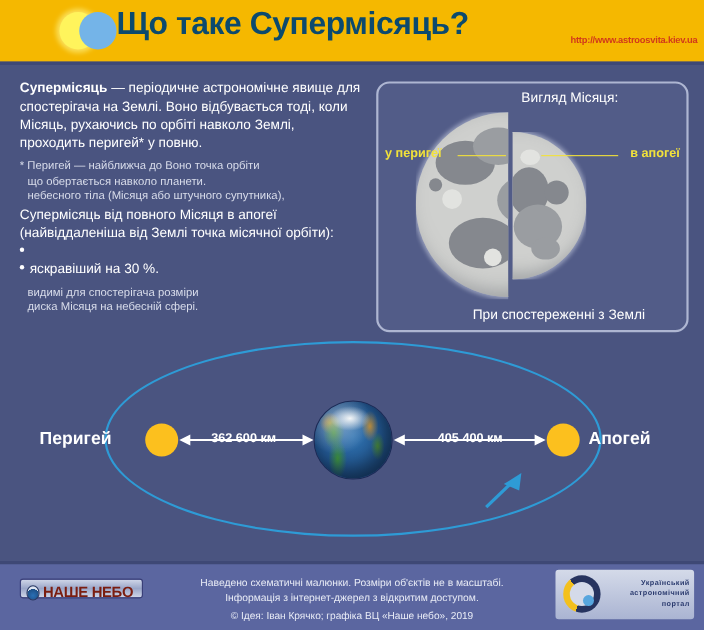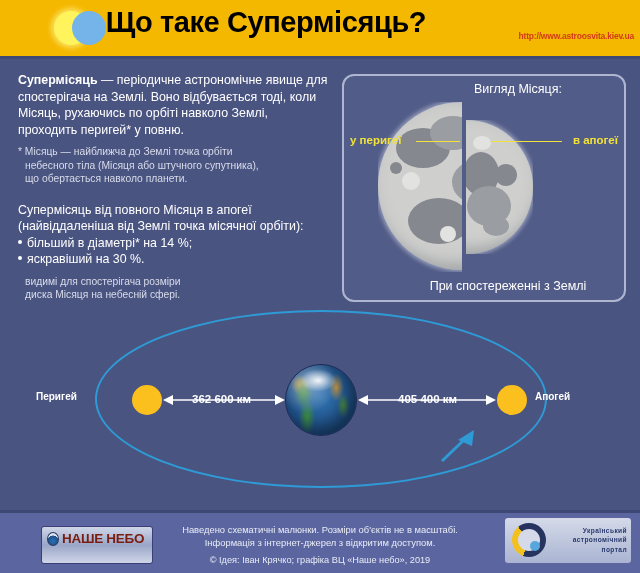--- a/index.html
+++ b/index.html
@@ -45,21 +45,21 @@
     border-radius: 50%;
     background: #74b4e8;
   }
   .header-title {
     position: absolute;
     left: 0; top: 6px;
     width: 532px;
     text-align: center;
     font-size: 29px;
     font-weight: bold;
-    color: #000000;
+    color: #0c4a6e;
     letter-spacing: -0.4px;
     white-space: nowrap;
   }
   .header-url {
     position: absolute;
     right: 6px; top: 31px;
     font-size: 8.5px;
     font-weight: bold;
     color: #d23a1a;
     letter-spacing: -0.2px;
@@ -84,21 +84,21 @@
     color: #ffffff;
   }
   .para-main b { font-weight: bold; }
   .para-note {
     margin-top: 7px;
     font-size: 10.3px;
     line-height: 13.4px;
     color: #d8dcea;
   }
   .para-note .ind { display: block; padding-left: 7px; }
-  .para-block2 { margin-top: 16px; }
+  .para-block2 { margin-top: 1px; }
   .bullet-line {
     font-size: 12.4px;
     line-height: 16.6px;
   }
   .bullet-line .dot {
     display: inline-block;
     width: 4px; height: 4px;
     border-radius: 50%;
     background: #ffffff;
     vertical-align: 3px;
@@ -230,21 +230,21 @@
     position: absolute;
     width: 30px; height: 30px;
     border-radius: 50%;
     background: #fcc01e;
     top: 385px;
   }
   .moon-node.perigee { left: 132px; }
   .moon-node.apogee { left: 497px; }
   .node-label {
     position: absolute;
-    font-size: 10px;
+    font-size: 16px;
     font-weight: bold;
     color: #ffffff;
     top: 391px;
     white-space: nowrap;
   }
   .node-label.left { left: 36px; }
   .node-label.right { left: 535px; }
   .dist-label {
     position: absolute;
     font-size: 11.5px;
@@ -264,22 +264,22 @@
     background: #3e4875;
   }
   .footer {
     position: absolute;
     left: 0; top: 513px;
     width: 640px; height: 60px;
     background: #5b66a0;
   }
   .nashe-nebo {
     position: absolute;
-    left: 41px; top: 526px;
-    width: 112px; height: 38px;
+    left: 18px; top: 526px;
+    width: 112px; height: 18px;
     border: 1.5px solid #3a3f78;
     border-radius: 3px;
     background: linear-gradient(180deg, #cfd6e8 0%, #9aa6c8 50%, #cfd6e8 100%);
     box-sizing: border-box;
   }
   .nn-text {
     position: absolute;
     left: 20px; top: 4px;
     font-size: 13.5px;
     font-weight: bold;
@@ -359,28 +359,28 @@
     <div class="header-title">Що таке Супермісяць?</div>
     <div class="header-url">http://www.astroosvita.kiev.ua</div>
   </div>
   <div class="header-rule"></div>
 
   <div class="text-col">
     <div class="para-main">
       <b>Супермісяць</b><span> — періодичне астрономічне явище для спостерігача на Землі. Воно відбувається тоді, коли Місяць, рухаючись по орбіті навколо Землі, проходить перигей* у повню.</span>
     </div>
     <div class="para-note">
-      <span>* Місяць — найближча до Землі точка орбіти</span>
+      <span>* Перигей — найближча до Воно точка орбіти</span>
+      <span class="ind">що обертається навколо планети.</span>
       <span class="ind">небесного тіла (Місяця або штучного супутника),</span>
-      <span class="ind">що обертається навколо планети.</span>
     </div>
     <div class="para-block2">
       <div class="para-main">Супермісяць від повного Місяця в апогеї (найвіддаленіша від Землі точка місячної орбіти):</div>
       <div class="bullet-line">
-        <span class="dot"></span><span>більший в діаметрі* на 14 %;</span>
+        <span class="dot"></span>
       </div>
       <div class="bullet-line">
         <span class="dot"></span><span>яскравіший на 30 %.</span>
       </div>
     </div>
     <div class="para-note">
       <span class="ind">видимі для спостерігача розміри</span>
       <span class="ind">диска Місяця на небесній сфері.</span>
     </div>
   </div>

